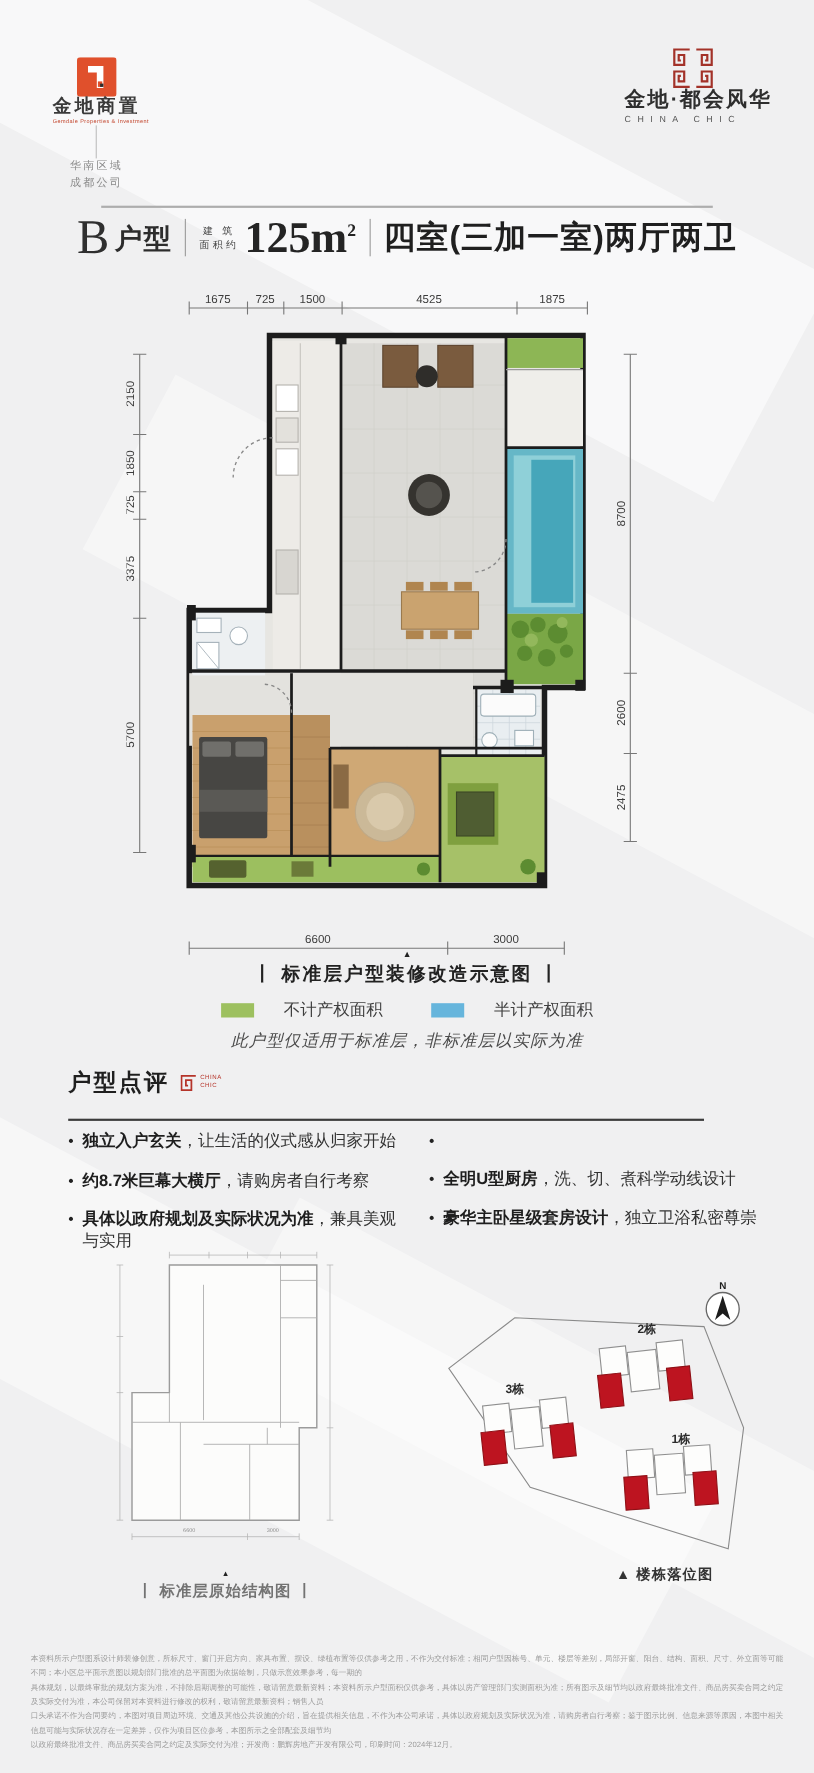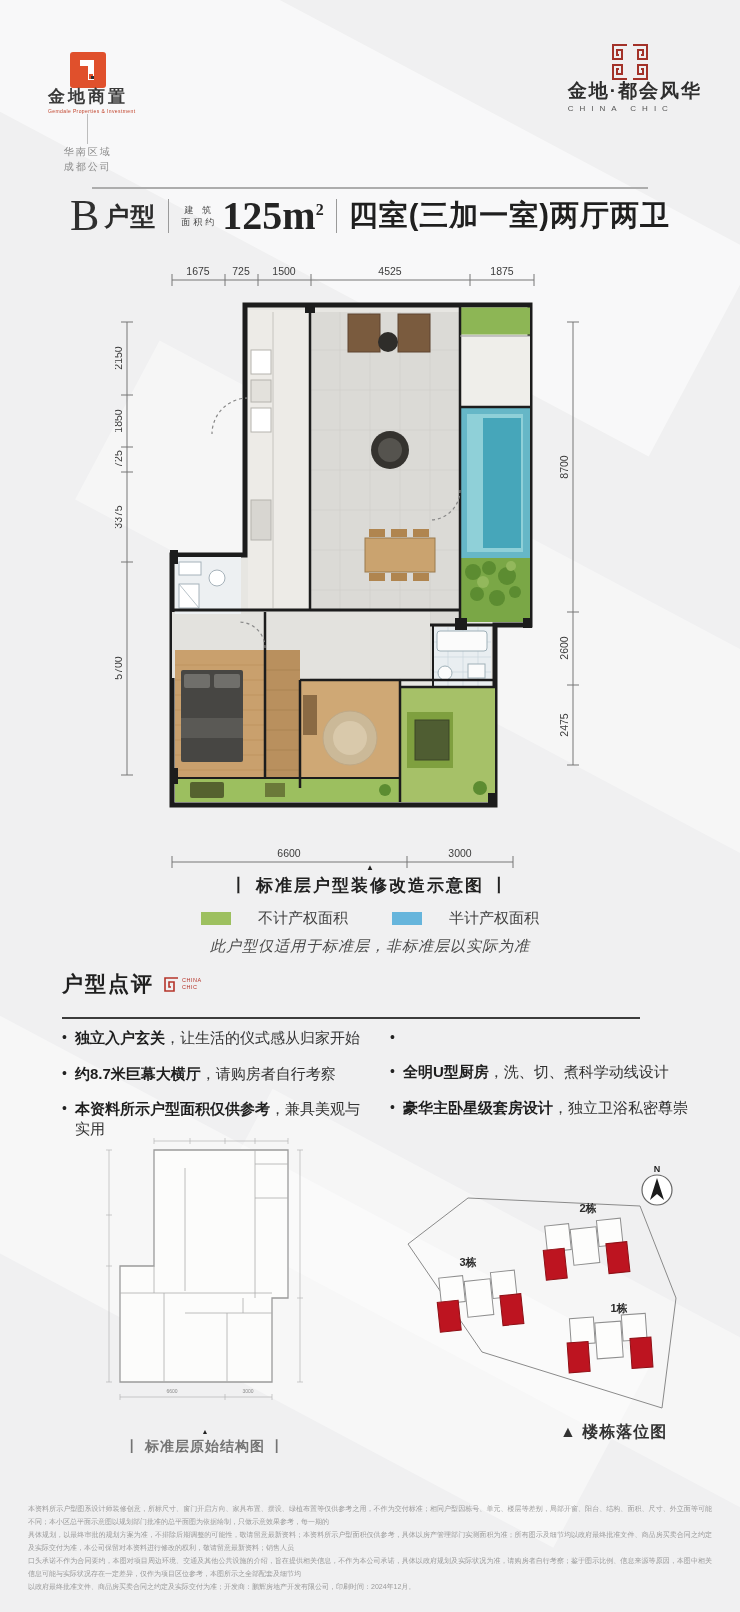--- a/index.html
+++ b/index.html
@@ -60,21 +60,21 @@
   .bl-right{left:390px;width:320px;}
   .blist li{display:flex;margin-bottom:16px;font-size:15px;line-height:1.3;color:#333;}
   .dot{margin-right:8px;color:#222;font-size:14px;}
   .bb{font-weight:bold;color:#1e1e1e;}
 
   
   #struct-wrap{position:absolute;left:95px;top:1135px;width:220px;height:292px;}
   .cap-struct-marker{position:absolute;left:95px;top:1428px;width:220px;text-align:center;font-size:7px;color:#222;}
   .cap-struct{position:absolute;left:95px;top:1438px;width:220px;text-align:center;font-size:14px;font-weight:bold;letter-spacing:1px;color:#737373;}
   #site-wrap{position:absolute;left:395px;top:1140px;width:330px;height:280px;}
-  .cap-site{position:absolute;left:560px;top:1422px;width:160px;font-size:16px;font-weight:bold;color:#333;letter-spacing:1px;}
+  .cap-site{position:absolute;left:560px;top:1422px;width:160px;font-size:13px;font-weight:bold;color:#333;letter-spacing:1px;}
 
   
   .disc{position:absolute;left:28px;top:1502px;width:684px;font-size:7px;line-height:13px;color:#9b9b9b;text-align:justify;}
 </style>
 </head>
 <body>
 
 <div id="canvas">
   <div class="streak s1"></div>
   <div class="streak s2"></div>
@@ -346,21 +346,21 @@
     <li>
         <span class="dot">•</span>
         <span><span class="bb">独立入户玄关</span><span>，让生活的仪式感从归家开始</span></span>
       </li>
     <li>
         <span class="dot">•</span>
         <span><span class="bb">约8.7米巨幕大横厅</span><span>，请购房者自行考察</span></span>
       </li>
     <li>
         <span class="dot">•</span>
-        <span><span class="bb">本资料所示户型面积仅供参考</span><span>，兼具美观与实用</span></span>
+        <span><span class="bb">具体以政府规划及实际状况为准</span><span>，兼具美观与实用</span></span>
       </li>
   </ul>
   <ul class="blist bl-right">
     <li>
         <span class="dot">•</span>
       </li>
     <li>
         <span class="dot">•</span>
         <span><span class="bb">全明U型厨房</span><span>，洗、切、煮科学动线设计</span></span>
       </li>

